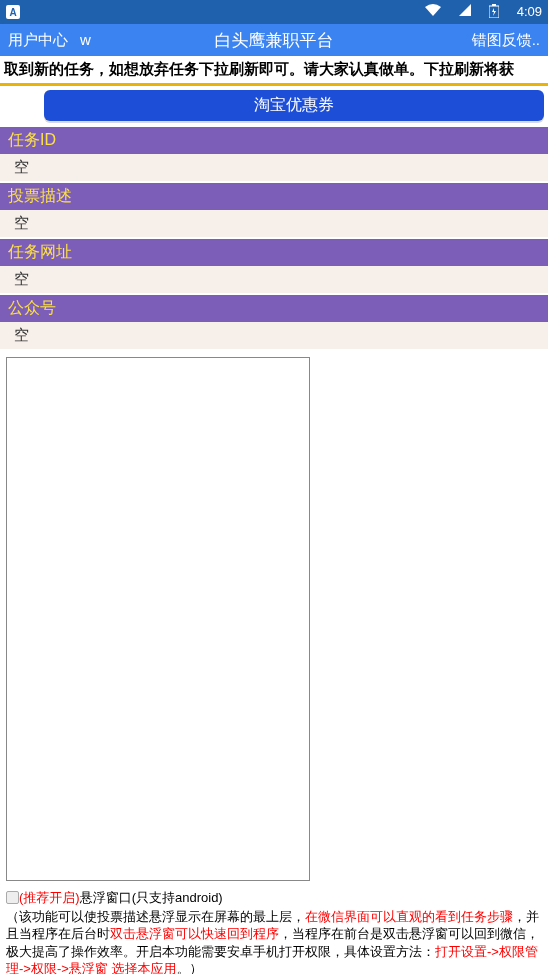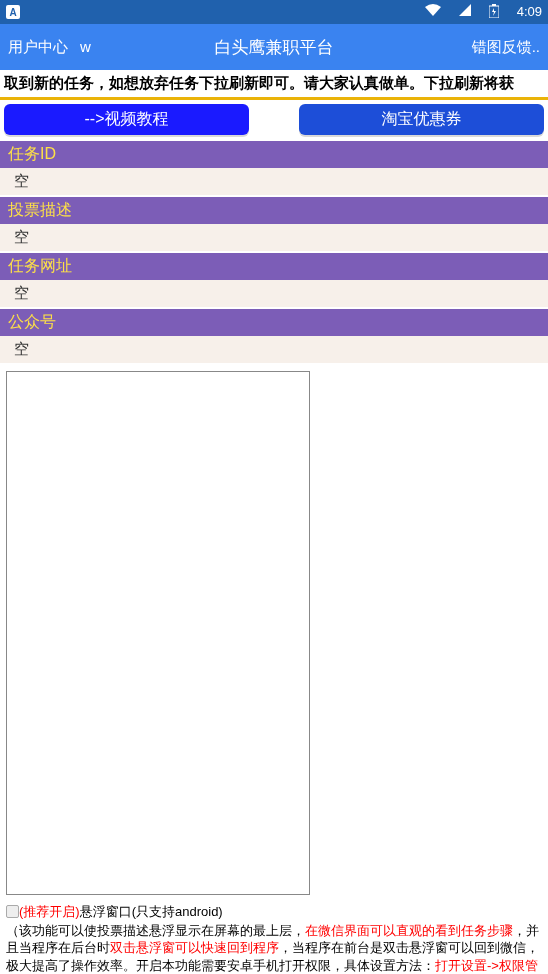--- a/index.html
+++ b/index.html
@@ -3,21 +3,21 @@
   <meta charset="utf-8">
   <style>
     * { margin: 0; padding: 0; box-sizing: border-box; }
     body { font-family: Arial, "Microsoft YaHei", sans-serif; width: 548px; height: 974px; background: #fff; overflow: hidden; }
     
     .status-bar { background: #2061ad; height: 24px; display: flex; align-items: center; justify-content: space-between; padding: 0 6px; color: #fff; font-size: 13px; }
     .status-left { width: 14px; height: 14px; background: #fff; border-radius: 2px; display: flex; align-items: center; justify-content: center; color: #2061ad; font-size: 10px; font-weight: bold; }
     .status-right { display: flex; align-items: flex-start; gap: 18px; }
     .status-icon { display: inline-block; }
     
-    .app-bar { background: #3a83f0; height: 46px; display: flex; align-items: center; color: #fff; font-size: 15px; padding: 0 8px; position: relative; }
+    .app-bar { background: #3a83f0; height: 32px; display: flex; align-items: center; color: #fff; font-size: 15px; padding: 0 8px; position: relative; }
     .app-bar-left { display: flex; gap: 12px; }
     .app-bar-title { position: absolute; left: 50%; transform: translateX(-50%); font-size: 17px; font-weight: 500; }
     .app-bar-right { margin-left: auto; }
     
     .notice-bar { background: #fff; padding: 4px 4px; font-size: 15px; font-weight: bold; color: #000; border-bottom: 3px solid #eab308; white-space: nowrap; overflow: hidden; }
     
     .button-row { display: flex; gap: 10px; padding: 4px 4px 6px 4px; }
     .btn { flex: 1; padding: 5px 0; border-radius: 6px; font-size: 16px; text-align: center; color: #fff; border: none; cursor: pointer; box-shadow: 0 2px 0 rgba(0,0,0,0.15); }
     .btn-blue { background: #1a1aff; }
     .btn-red { background: #1d4ed8; margin-left: 40px; }
@@ -66,21 +66,20 @@
     <span>用户中心</span>
     <span>w</span>
   </div>
   <div class="app-bar-title">白头鹰兼职平台</div>
   <div class="app-bar-right">错图反馈..</div>
 </div>
 
 <div class="notice-bar">取到新的任务，如想放弃任务下拉刷新即可。请大家认真做单。下拉刷新将获</div>
 
 <div class="button-row">
-  <button class="btn btn-blue">--&gt;视频教程</button>
   <button class="btn btn-red">淘宝优惠券</button>
 </div>
 
 <div class="section-header">任务ID</div>
 <div class="section-value">空</div>
 
 <div class="section-header">投票描述</div>
 <div class="section-value">空</div>
 
 <div class="section-header">任务网址</div>

